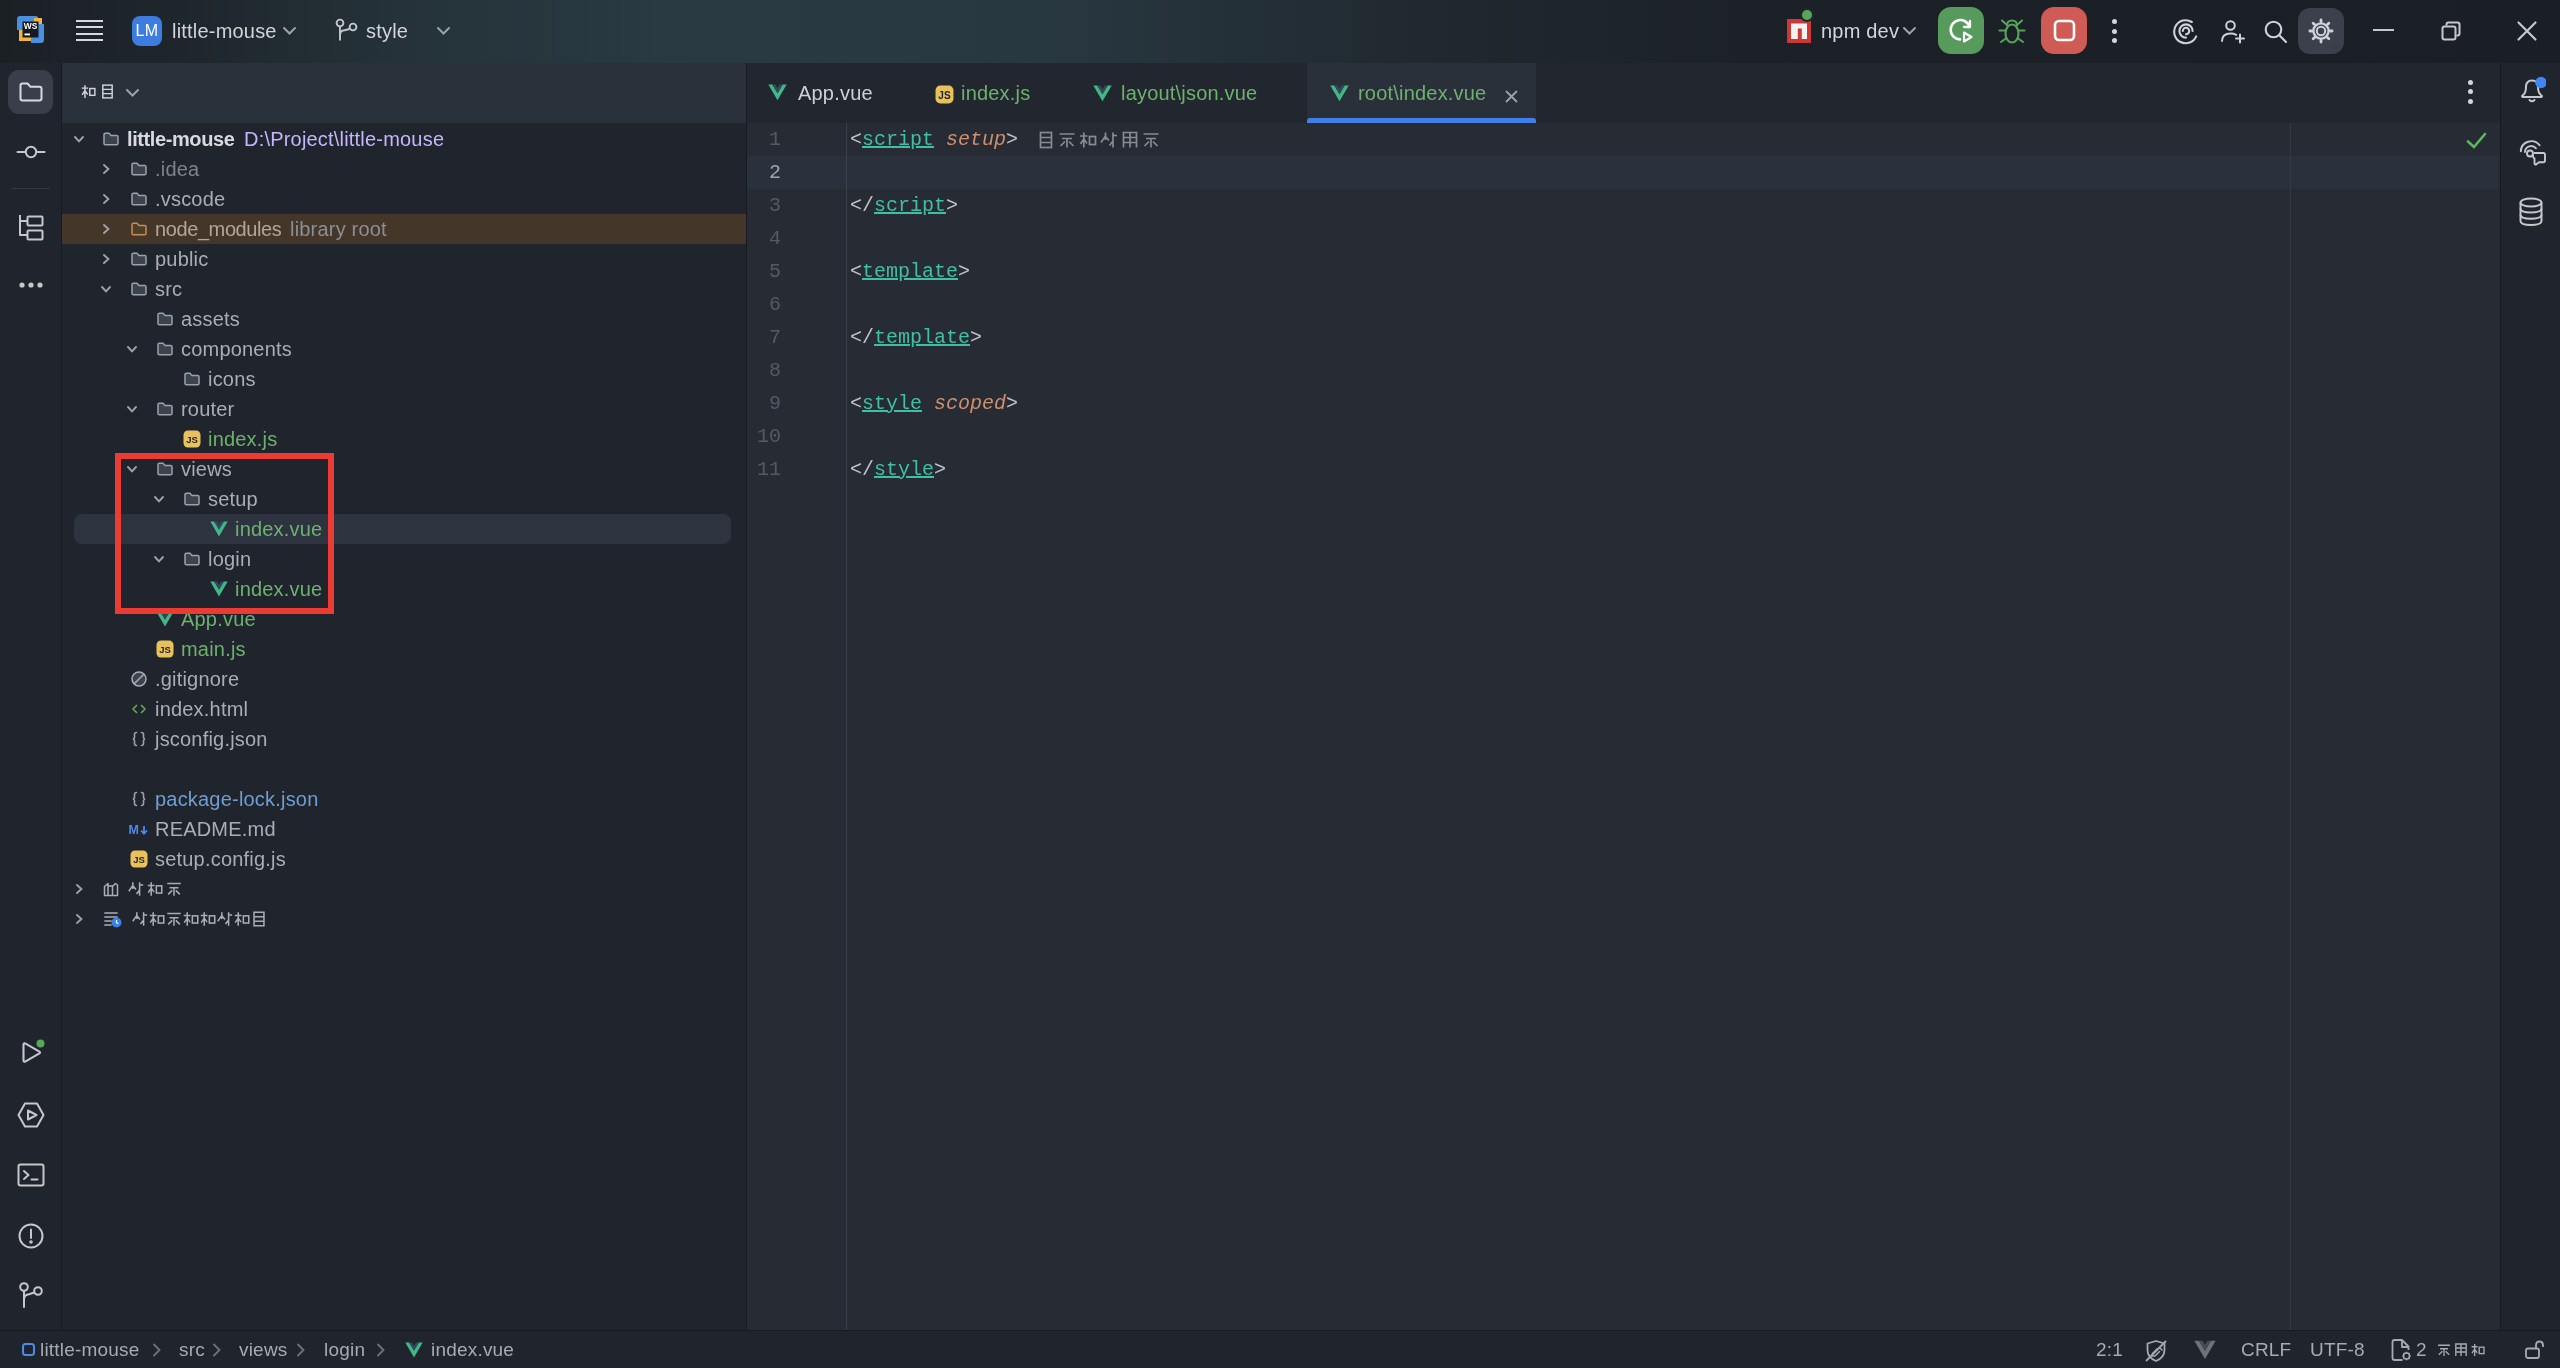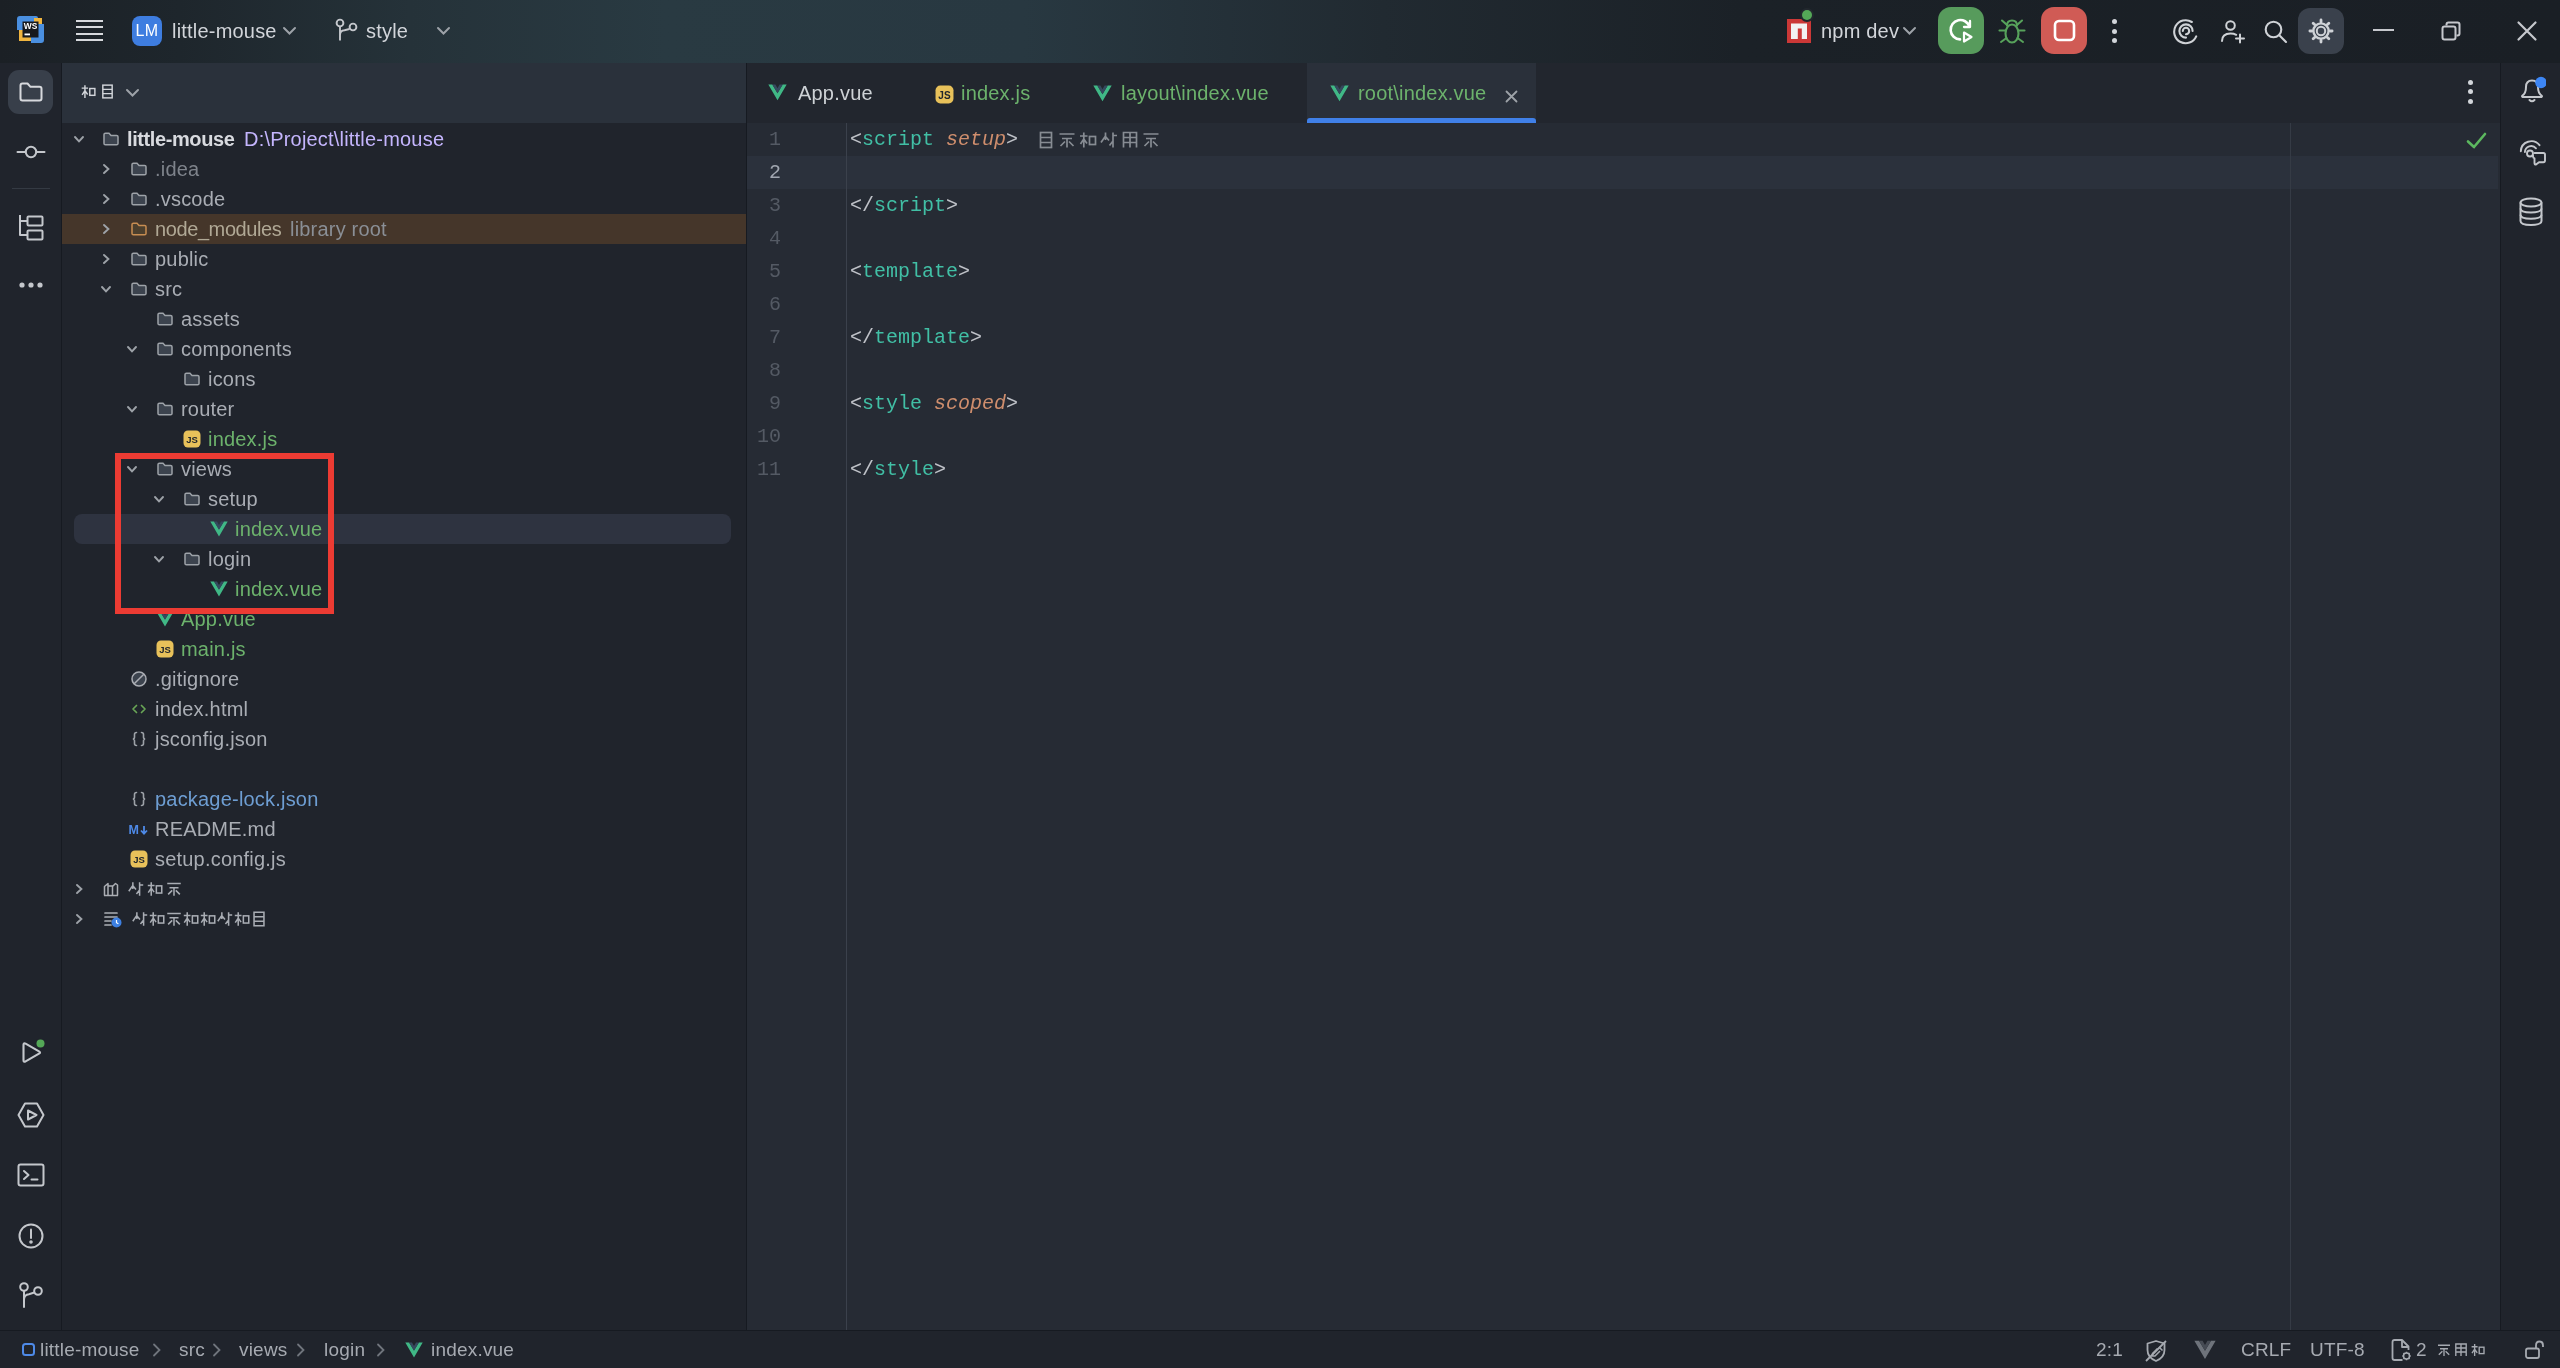--- a/index.html
+++ b/index.html
@@ -22,21 +22,21 @@
   
   .row { position:absolute; left:0; height:30px; width:684px; }
   .rt { position:absolute; top:50%; transform:translateY(-50%); font-size:20px; color:#A9ADB4; white-space:pre; letter-spacing:0.2px; }
   .chev, .ticon { position:absolute; top:50%; transform:translateY(-50%); }
   .green { color:#6CB26C; } .bluef { color:#6E9ED3; } .dim { color:#7E838B; }
   .tabt { font-size:20px; top:50%; transform:translateY(-50%); letter-spacing:0.2px; }
   #tabbar .tabt { top:30px; }
   .tabi { top:21.5px; }
   .lnum { left:0; width:34px; text-align:right; font-family:"Liberation Mono",monospace; font-size:20px; color:#545A64; height:21px; line-height:21px; }
   .code { left:103px; font-family:"Liberation Mono",monospace; font-size:20px; height:21px; line-height:21px; white-space:pre; letter-spacing:0; }
-  .br { color:#BFC2C8; } .tag { color:#41BFA5; } .attr { color:#CF8E6D; font-style:italic; }
+  .br { color:#BFC2C8; } .tag { color:#41BFA5;text-decoration:underline; } .attr { color:#CF8E6D; font-style:italic; }
   .sbt { font-size:19px; color:#A6AAB1; top:8px; letter-spacing:0.2px; }
   .sbsep { top:11px; width:10px; height:16px; }
 </style>
 </head><body>
 <svg width="0" height="0" style="position:absolute">
 <defs>
 
   <symbol id="chev-d" viewBox="0 0 14 14">
         <path d="M3 5 L7 9.4 L11 5" stroke="#9DA2A8" stroke-width="1.9" fill="none" stroke-linecap="round"></path>
       </symbol>
@@ -553,21 +553,21 @@
         <use href="#vue" width="19" height="17"></use>
       </svg>
     <span class="abs tabt" style="left:51px;color:#CED2D6">App.vue</span>
     <svg class="abs tabi" style="left:188px" width="19" height="19">
         <use href="#jsq" width="19" height="19"></use>
       </svg>
     <span class="abs tabt green" style="left:214px">index.js</span>
     <svg class="abs tabi" style="left:346px" width="19" height="17">
         <use href="#vue" width="19" height="17"></use>
       </svg>
-    <span class="abs tabt green" style="left:374px">layout\index.vue</span>
+    <span class="abs tabt green" style="left:374px">layout\json.vue</span>
     <svg class="abs tabi" style="left:583px" width="19" height="17">
         <use href="#vue" width="19" height="17"></use>
       </svg>
     <span class="abs tabt green" style="left:611px">root\index.vue</span>
     <svg class="abs" style="left:757px;top:26px" width="15" height="15" viewBox="0 0 15 15">
         <path d="M2.5 2.5 L12.5 12.5 M12.5 2.5 L2.5 12.5" stroke="#9DA2A8" stroke-width="1.8" stroke-linecap="round"></path>
       </svg>
     <div class="abs dot3" style="left:1721px;top:16.5px"></div>
     <div class="abs dot3" style="left:1721px;top:26px"></div>
     <div class="abs dot3" style="left:1721px;top:35.5px"></div>

